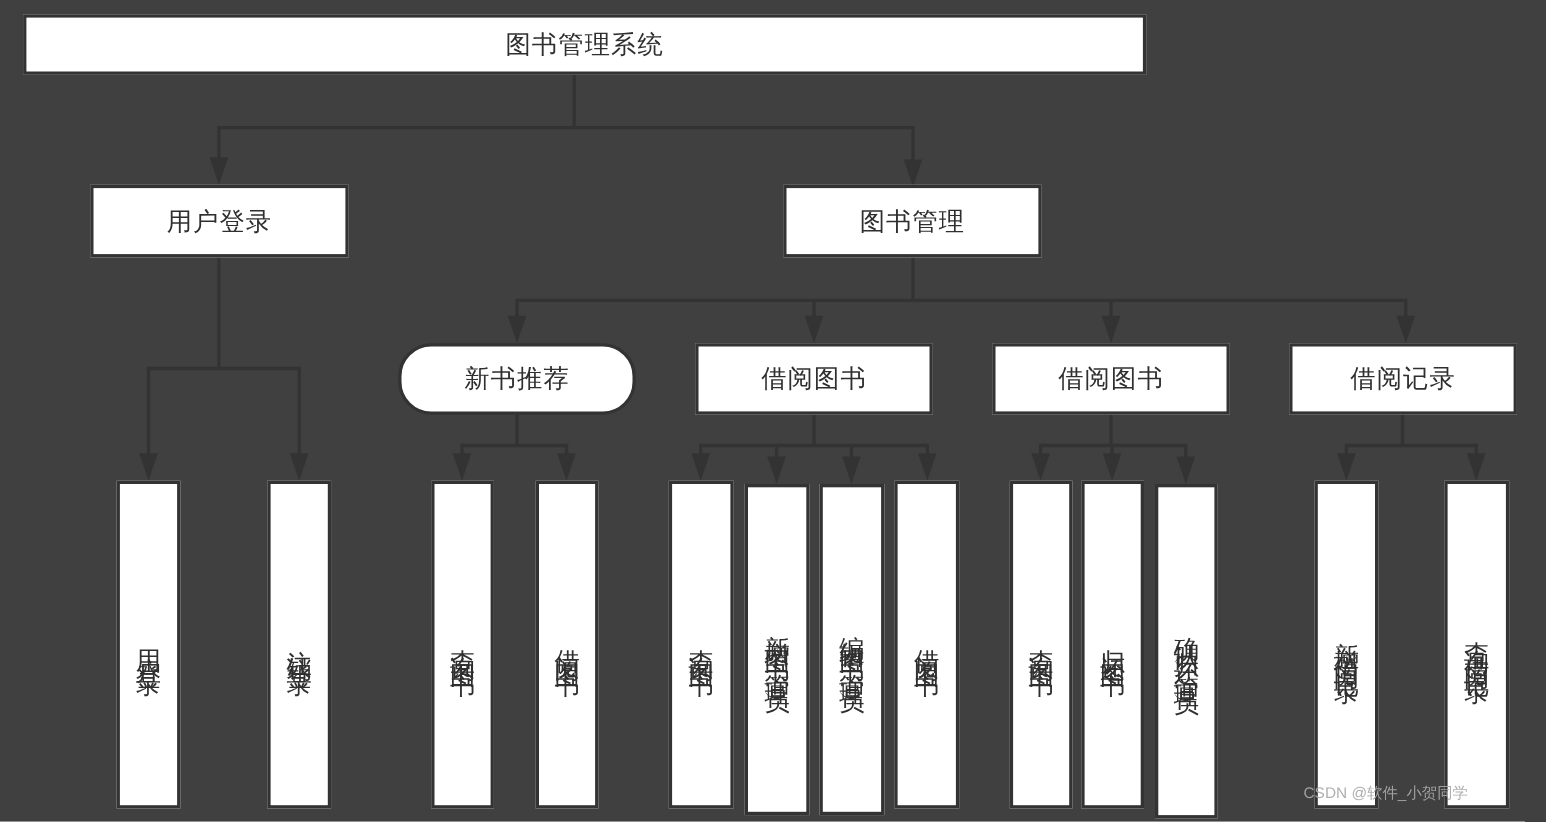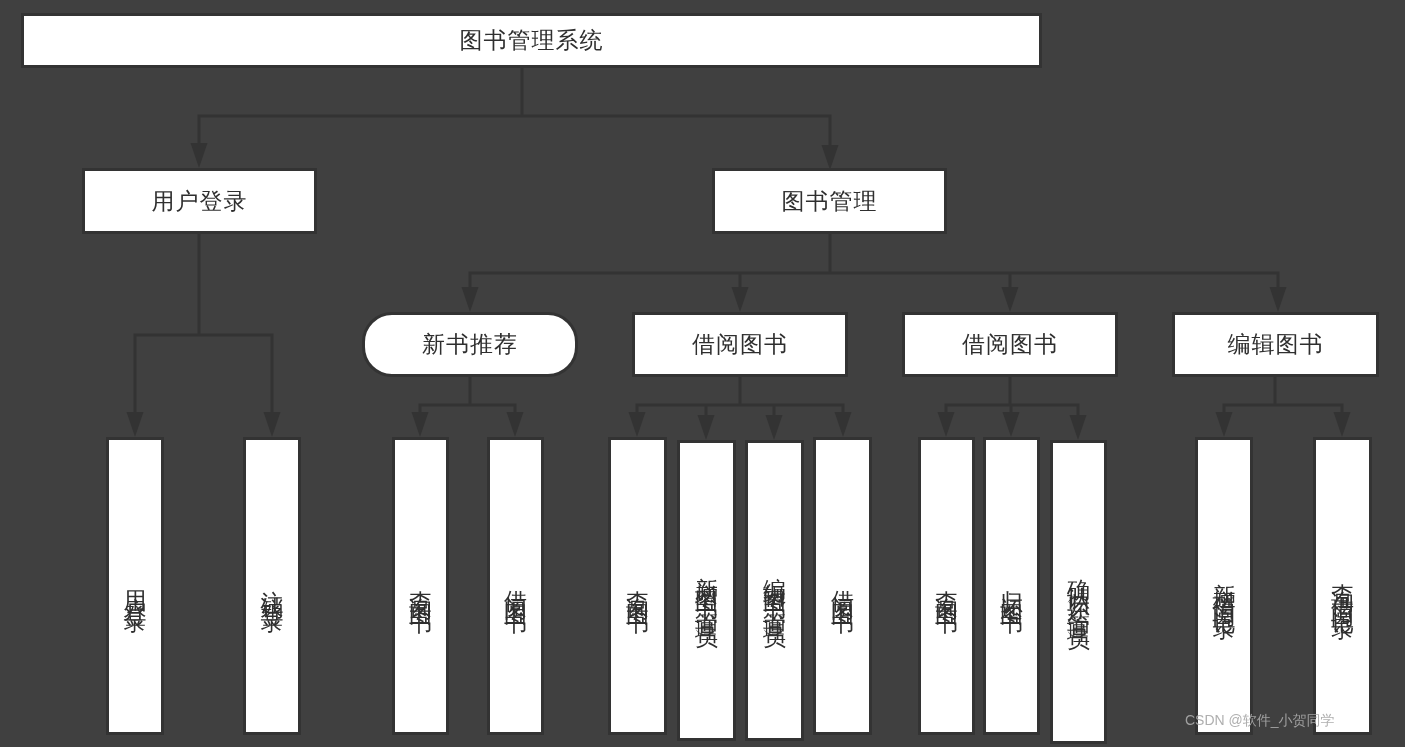--- a/index.html
+++ b/index.html
@@ -132,21 +132,21 @@
   <div class="node" style="left:362px; top:312px; width:216px; height:65px;border-radius:30px;">
     <span class="hlabel">新书推荐</span>
   </div>
   <div class="node" style="left:632px; top:312px; width:216px; height:65px;">
     <span class="hlabel">借阅图书</span>
   </div>
   <div class="node" style="left:902px; top:312px; width:216px; height:65px;">
     <span class="hlabel">借阅图书</span>
   </div>
   <div class="node" style="left:1172px; top:312px; width:207px; height:65px;">
-    <span class="hlabel">编辑图书</span>
+    <span class="hlabel">借阅记录</span>
   </div>
 
   <div class="node" style="left:106px; top:437px; width:58px; height:298px;">
     <span class="vtext">用户登录</span>
   </div>
   <div class="node" style="left:243px; top:437px; width:58px; height:298px;">
     <span class="vtext">注销登录</span>
   </div>
 
   <div class="node" style="left:392px; top:437px; width:57px; height:298px;">

